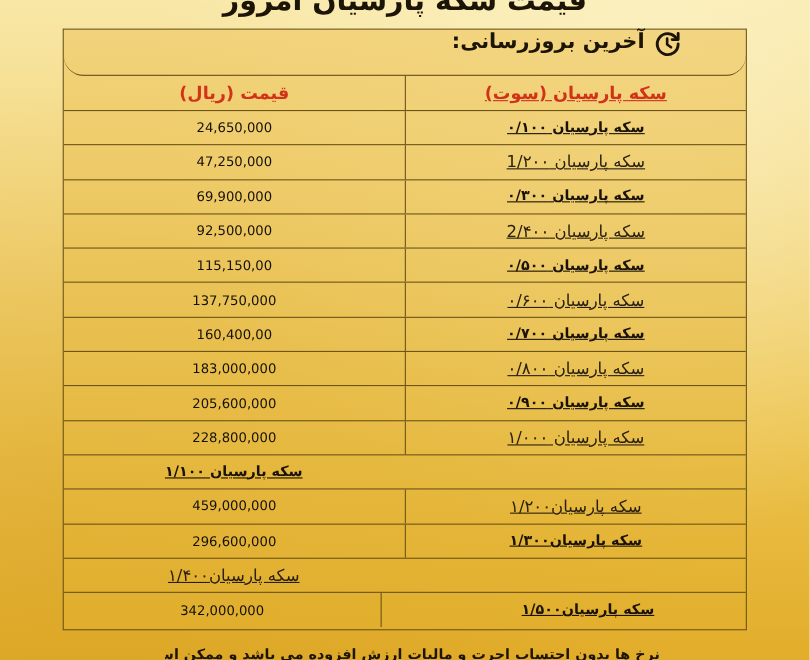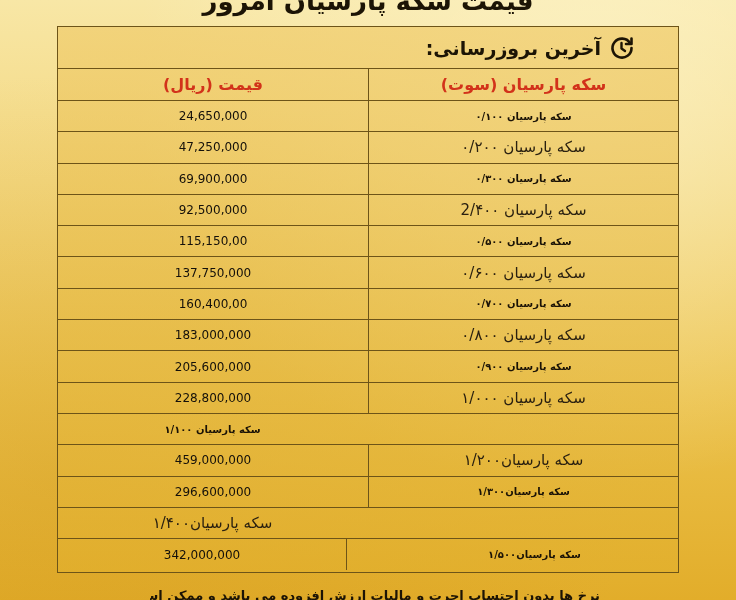--- a/index.html
+++ b/index.html
@@ -19,37 +19,38 @@
     position:absolute; top:-14px; left:0; width:736px; text-align:center;
     font-size:26px; font-weight:bold; color:#1c1405; direction:rtl; letter-spacing:1px;
   }
   .table {
     position:absolute; left:57px; top:26px; width:622px; height:547px;
     border:1.5px solid #6d5418; box-sizing:border-box;
     background: linear-gradient(180deg, rgba(240,205,110,0.75) 0%, rgba(232,190,75,0.7) 50%, rgba(226,176,45,0.7) 100%);
   }
   .update-row {
     height:42px; border-bottom:1.5px solid #6d5418; box-sizing:border-box;
-    display:flex; align-items:center; justify-content:flex-end; padding-right:43px;
+    display:flex; align-items:flex-start; justify-content:flex-end; padding-right:58px;
     direction:ltr;
+    border-radius:18px;
   }
   .update-row .txt {
     font-size:19px; font-weight:bold; color:#1c1405; direction:rtl; margin-right:8px;
   }
   .icon-refresh { width:26px; height:26px; display:inline-block; }
   .grid-row {
     display:flex; box-sizing:border-box; border-bottom:1.2px solid #6d5418;
   }
   .grid-row:last-child { border-bottom:none;gap:44px; }
   .cell {
     box-sizing:border-box; display:flex; align-items:center; justify-content:center;
   }
   .cell.price { width:311px; border-right:1.2px solid #6d5418; font-family:"DejaVu Sans", sans-serif; font-size:12px; color:#14100a; }
-  .cell.name { width:309px; direction:rtl; font-size:15px; color:#2a2010; }
-  .cell.name.bold { font-weight:bold; font-size:10px; color:#1a1206; }
+  .cell.name { width:309px; direction:rtl; font-size:15px; color:#2a2010;text-decoration:underline; }
+  .cell.name.bold { font-weight:bold; font-size:13px; color:#1a1206; }
   .hdr .cell { color:#d2321a; font-weight:bold; font-size:16px; }
   .hdr { height:32px; }
   .drow { height:31.3px; }
   .footer-note {
     position:absolute; left:150px; top:588px; width:450px; direction:rtl; text-align:center;
     font-size:13px; color:#1c1405; font-weight:bold; white-space:nowrap; overflow:hidden;
   }
 </style>
 </head>
 <body>
@@ -75,21 +76,21 @@
     <div class="cell name">سکه پارسیان (سوت)</div>
   </div>
 
   <div id="rows">
       <div class="grid-row drow">
         <div class="cell price">24,650,000</div>
         <div class="cell name bold">سکه پارسیان ۰/۱۰۰</div>
       </div>
       <div class="grid-row drow">
         <div class="cell price">47,250,000</div>
-        <div class="cell name">سکه پارسیان ۰/۲۰۰</div>
+        <div class="cell name">سکه پارسیان 1/۲۰۰</div>
       </div>
       <div class="grid-row drow">
         <div class="cell price">69,900,000</div>
         <div class="cell name bold">سکه پارسیان ۰/۳۰۰</div>
       </div>
       <div class="grid-row drow">
         <div class="cell price">92,500,000</div>
         <div class="cell name">سکه پارسیان 2/۴۰۰</div>
       </div>
       <div class="grid-row drow">

